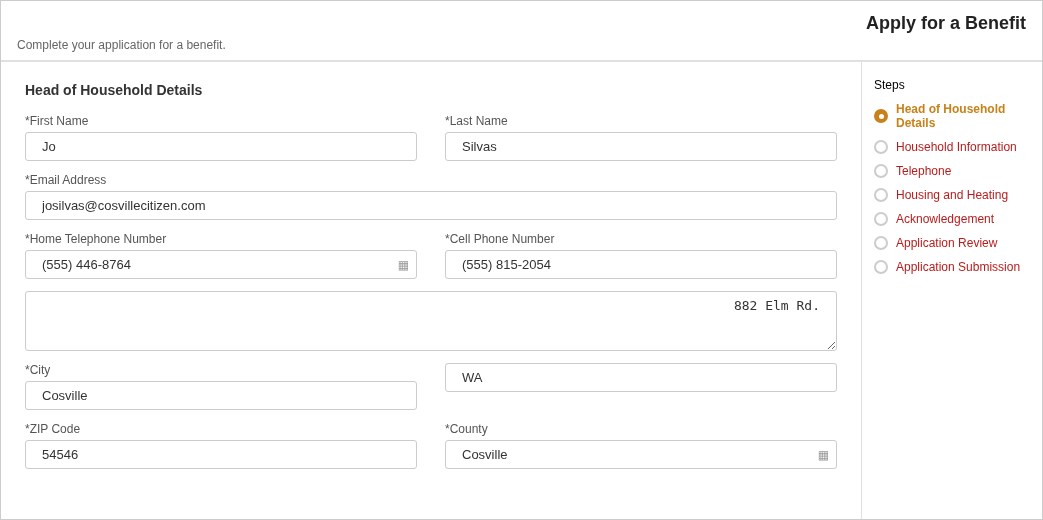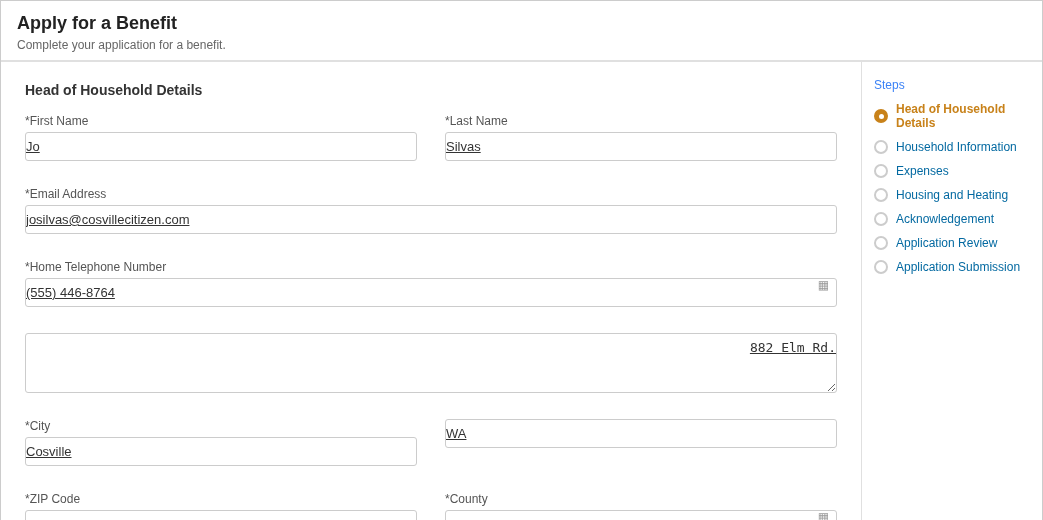--- a/index.html
+++ b/index.html
@@ -19,20 +19,21 @@
     }
     .page-header {
       padding: 12px 16px 8px 16px;
       border-bottom: 1px solid #e0e0e0;
       background: #fff;
     }
     .page-title {
       font-size: 18px;
       font-weight: bold;
       color: #222;
+      text-align: right;
     }
     .page-subtitle {
       font-size: 12px;
       color: #666;
       margin-top: 4px;
     }
     .content-area {
       display: flex;
       flex: 1;
       border-top: 1px solid #e0e0e0;
@@ -46,74 +47,74 @@
     }
     .section-title {
       font-size: 14px;
       font-weight: bold;
       color: #333;
       margin-bottom: 16px;
     }
     .form-row {
       display: flex;
       gap: 28px;
-      margin-bottom: 26px;
+      margin-bottom: 12px;
     }
     .form-group {
       flex: 1;
       display: flex;
       flex-direction: column;
     }
     .form-group.full-width {
       flex: 1;
     }
     label {
       font-size: 12px;
       color: #555;
       margin-bottom: 4px;
     }
     input[type="text"],
     textarea {
       border: 1px solid #ccc;
       border-radius: 3px;
-      padding: 6px 0;
+      padding: 6px 16px;
       font-size: 13px;
       color: #333;
       background: #fff;
       outline: none;
       width: 100%;
-      text-decoration: underline;
     }
     textarea {
       resize: vertical;
       min-height: 60px;
       text-align: right;
     }
     .input-with-icon {
       position: relative;
       display: flex;
+      align-items: center;
     }
     .input-with-icon input {
       padding-right: 30px;
     }
     .input-icon {
       position: absolute;
       right: 8px;
       color: #999;
       font-size: 12px;
       pointer-events: none;
     }
     .sidebar {
       width: 180px;
       padding: 16px 12px;
       background: #fff;
     }
     .steps-title {
       font-size: 12px;
-      color: #3b82f6;
+      color: #000000;
       margin-bottom: 10px;
       font-weight: normal;
     }
     .step-item {
       display: flex;
       align-items: center;
       margin-bottom: 10px;
       cursor: pointer;
     }
     .step-circle {
@@ -134,21 +135,21 @@
     }
     .step-circle.active::after {
       content: '';
       width: 5px;
       height: 5px;
       border-radius: 50%;
       background: #fff;
     }
     .step-label {
       font-size: 12px;
-      color: #0369a1;
+      color: #b91c1c;
     }
     .step-label.active {
       color: #c8821a;
       font-weight: bold;
     }
     .main-content {
       display: flex;
       flex-direction: column;
       flex: 1;
     }
@@ -188,20 +189,24 @@
         </div>
 
         <div class="form-row">
           <div class="form-group">
             <label>*Home Telephone Number</label>
             <div class="input-with-icon">
               <input type="text" value="(555) 446-8764" style="">
               <span class="input-icon">▦</span>
             </div>
           </div>
+          <div class="form-group">
+            <label>*Cell Phone Number</label>
+            <input type="text" value="(555) 815-2054" style="">
+          </div>
         </div>
 
         <div class="form-row">
           <div class="form-group full-width">
             <textarea rows="3" style="">882 Elm Rd.</textarea>
           </div>
         </div>
 
         <div class="form-row">
           <div class="form-group">
@@ -236,21 +241,21 @@
           <div class="step-item">
             <div class="step-circle active"></div>
             <span class="step-label active">Head of Household Details</span>
           </div>
           <div class="step-item">
             <div class="step-circle"></div>
             <span class="step-label">Household Information</span>
           </div>
           <div class="step-item">
             <div class="step-circle"></div>
-            <span class="step-label">Expenses</span>
+            <span class="step-label">Telephone</span>
           </div>
           <div class="step-item">
             <div class="step-circle"></div>
             <span class="step-label">Housing and Heating</span>
           </div>
           <div class="step-item">
             <div class="step-circle"></div>
             <span class="step-label">Acknowledgement</span>
           </div>
           <div class="step-item">

